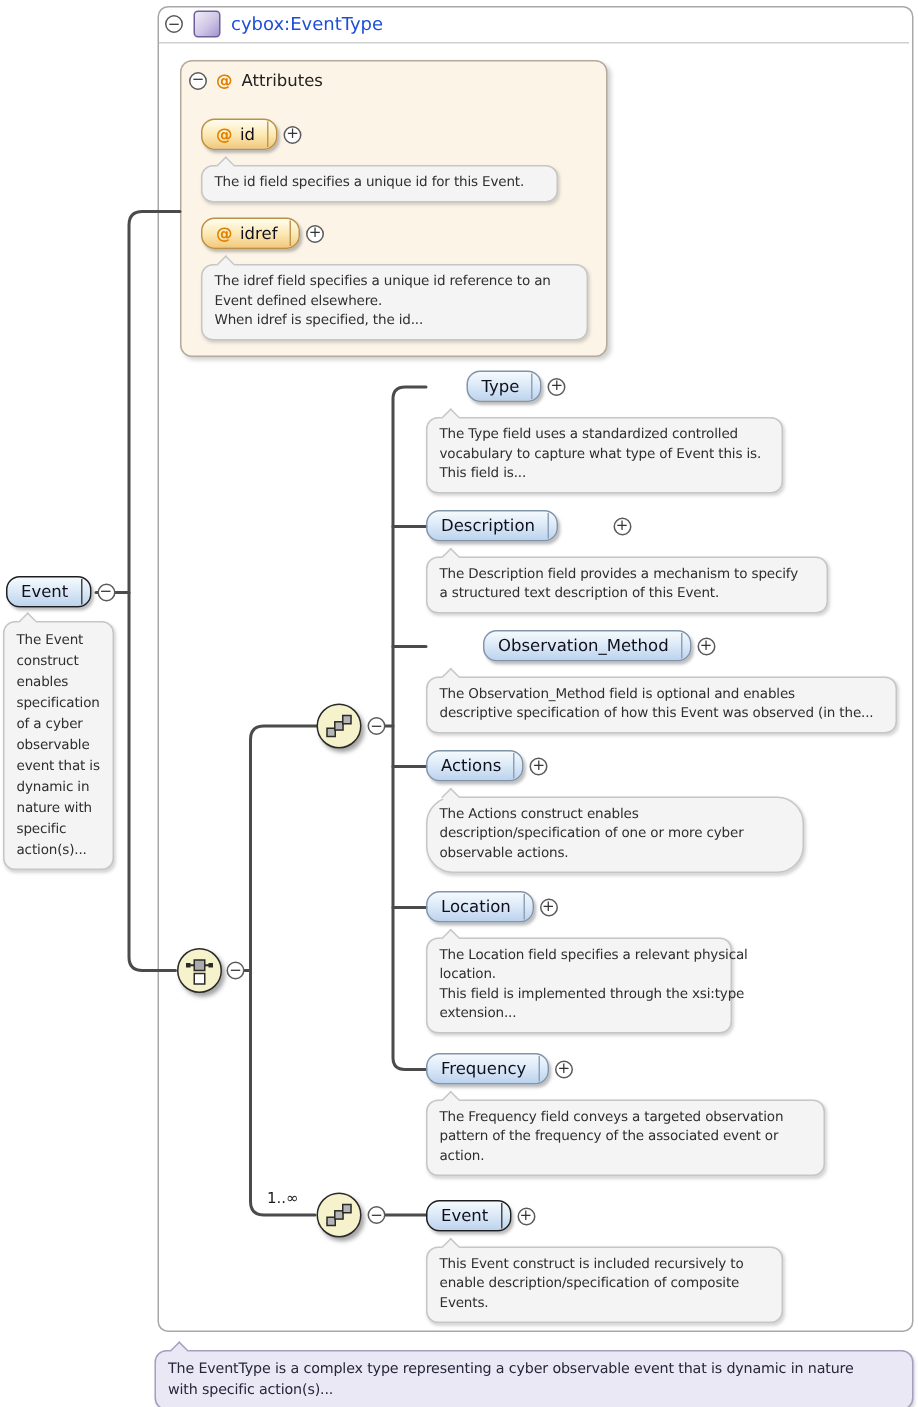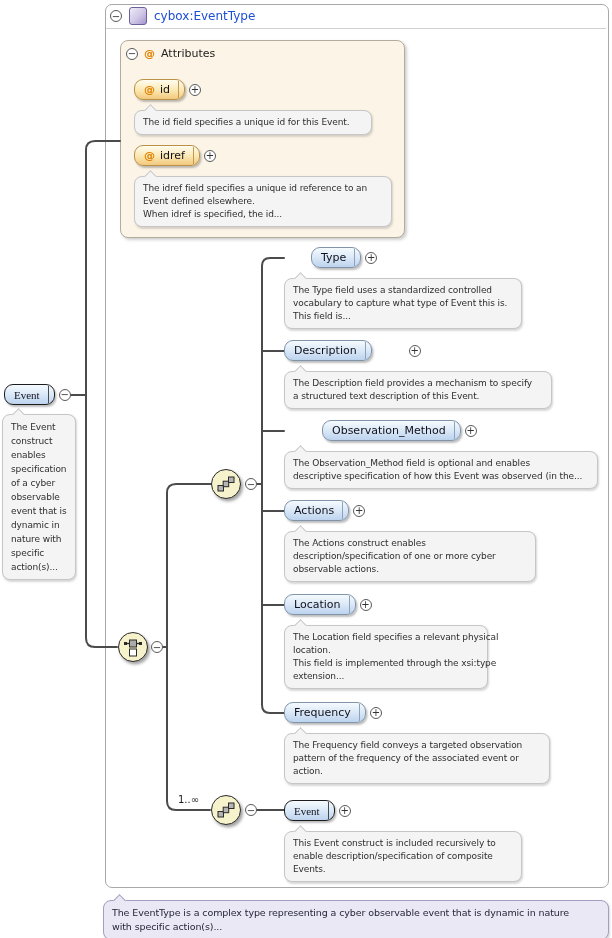--- a/index.html
+++ b/index.html
@@ -25,21 +25,21 @@
   .attr-hdr{position:absolute;left:126px;top:47px;display:flex;align-items:center;gap:6px;z-index:4;
             font-size:11px;color:#222;}
   .at{color:#e08000;font-weight:bold;font-size:11px;}
   
   .row{position:absolute;display:flex;align-items:center;gap:4px;height:21px;z-index:4;}
   .pill{position:relative;display:inline-flex;align-items:center;height:19px;padding:0 14px 0 9px;
         border-radius:9px;font-size:11px;color:#10101c;border:1px solid #8094aa;
         background:linear-gradient(180deg,#f5fafe 0%,#ddeaf8 45%,#bdd3ee 100%);
         box-shadow:1.5px 2px 2px rgba(110,110,110,.45);white-space:nowrap;}
   .pill::after{content:'';position:absolute;top:1px;bottom:1px;right:5px;width:1px;background:#8ea2b8;}
-  .pill.dark{border-color:#1d1d1d;font-family:Liberation Serif, serif;}
+  .pill.dark{border-color:#1d1d1d;}
   .pill.dark::after{background:#4a4a4a;}
   .pill.attr{border-color:#bb9147;gap:5px;
         background:linear-gradient(180deg,#fffdf0 0%,#fbe7b0 55%,#f2c87e 100%);}
   .pill.attr::after{background:#c09a55;}
   
   .note{position:absolute;box-sizing:border-box;background:#f4f4f4;border:1px solid #c6c6c6;
         border-radius:8px;padding:5px 8px;z-index:3;box-shadow:1px 1.5px 2px rgba(140,140,140,.35);}
   .note-text{font-size:9px;line-height:13px;color:#2e2e2e;white-space:pre;
              letter-spacing:-0.1px;}
   .tri{position:absolute;top:-5px;left:11px;width:8px;height:8px;background:#f4f4f4;
@@ -208,21 +208,21 @@
     <div class="note-text">The Observation_Method field is optional and enables
 descriptive specification of how this Event was observed (in the...</div>
   </div>
 
   <div class="row" style="left:284px;top:500px;">
     <div class="pill">
       <span>Actions</span>
     </div>
     <span class="toggle">+</span>
   </div>
-  <div class="note" style="left:284px;top:531px;width:252px;">
+  <div class="note" style="left:284px;top:531px;width:252px;border-radius:18px;">
     <i class="tri"></i>
     <div class="note-text">The Actions construct enables
 description/specification of one or more cyber
 observable actions.</div>
   </div>
 
   <div class="row" style="left:284px;top:594px;">
     <div class="pill">
       <span>Location</span>
     </div>

